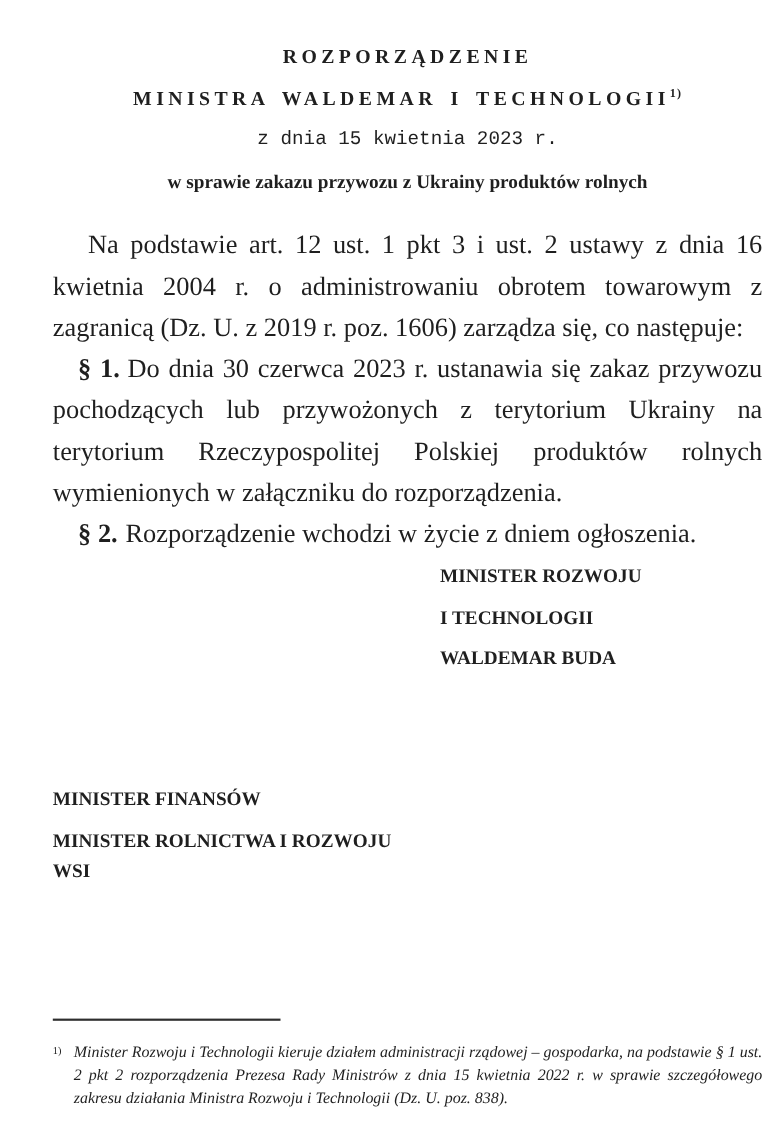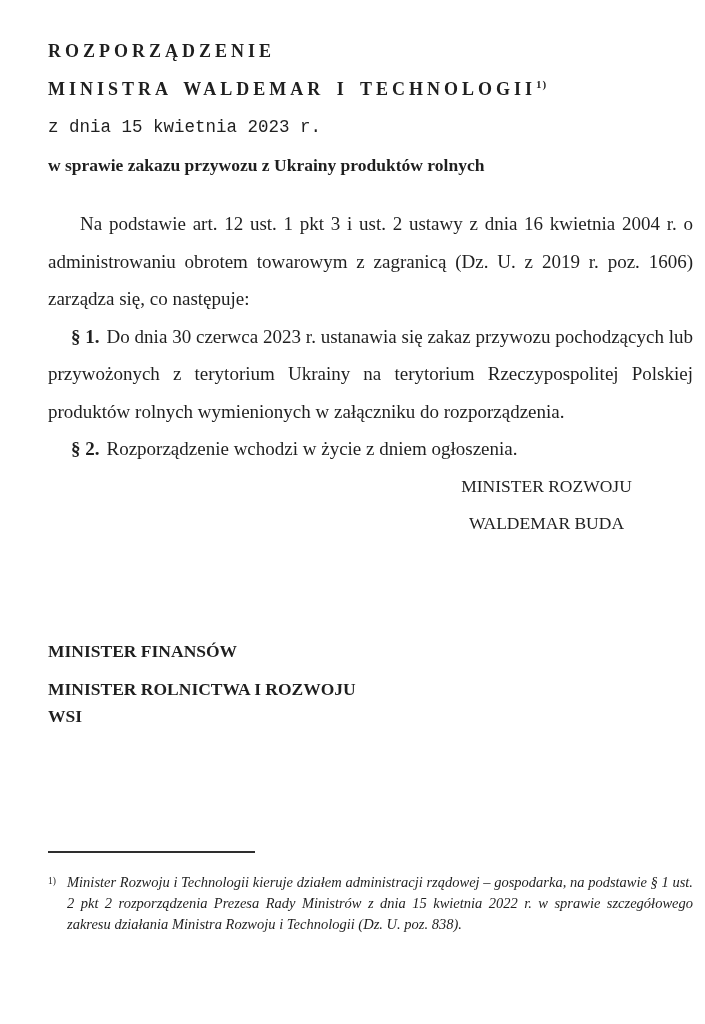--- a/index.html
+++ b/index.html
@@ -9,57 +9,56 @@
     height: 1024px;
     box-sizing: border-box;
     padding: 32px 12px 0 48px;
     overflow: hidden;
     background: #ffffff;
     color: #1f1f1f;
     font-family: "Liberation Serif", "DejaVu Serif", serif;
   }
 
   
-  .doc-header { text-align: left; }
+  .doc-header { text-align: center; }
   .act-type, .issuer {
     font-weight: bold;
     font-size: 18px;
     line-height: 38px;
     letter-spacing: 4px;
     word-spacing: 4px;
     white-space: nowrap;
   }
   .issuer sup {
     font-size: 11px;
     letter-spacing: 1px;
     vertical-align: super;
     line-height: 0;
   }
   .doc-date { font-size: 17.5px; line-height: 38px; font-family: Liberation Mono, monospace; }
   .doc-subject { font-weight: bold; font-size: 17.5px; line-height: 38px; }
 
   
   .doc-body {
     margin-top: 21px;
-    font-size: 19px;
+    font-size: 24px;
     line-height: 37.5px;
     text-align: justify;
     text-align-last: left;
   }
   .para { margin: 0; text-indent: 32px; }
   .para.section { text-indent: 23px; }
   .sec-label { font-weight: bold; margin-right: 7px; }
 
   
   .signature-block {
     margin-top: 0;
     margin-left: auto;
     width: 293px;
-    text-align: center;
-    font-weight: normal;
+    font-weight: bold;
     font-size: 17.5px;
     line-height: 37.5px;
   }
 
   
   .agreement-block {
     margin-top: 95px;
     font-weight: bold;
     font-size: 17.5px;
     line-height: 27px;
@@ -112,20 +111,21 @@
     <p class="para section">
       <span class="sec-label">§ 1.</span><span>Do dnia 30 czerwca 2023 r. ustanawia się zakaz przywozu pochodzących lub przywożonych z terytorium Ukrainy na terytorium Rzeczypospolitej Polskiej produktów rolnych wymienionych w załączniku do rozporządzenia.</span>
     </p>
     <p class="para section">
       <span class="sec-label">§ 2.</span><span>Rozporządzenie wchodzi w życie z dniem ogłoszenia.</span>
     </p>
   </main>
 
   <div class="signature-block">
     <div>MINISTER ROZWOJU</div>
+    <div>I TECHNOLOGII</div>
     <div>WALDEMAR BUDA</div>
   </div>
 
   <div class="agreement-block">
     <div class="agreement-entry">
       <div>MINISTER FINANSÓW</div>
     </div>
     <div class="agreement-entry">
       <div>MINISTER ROLNICTWA I ROZWOJU</div>
       <div>WSI</div>

